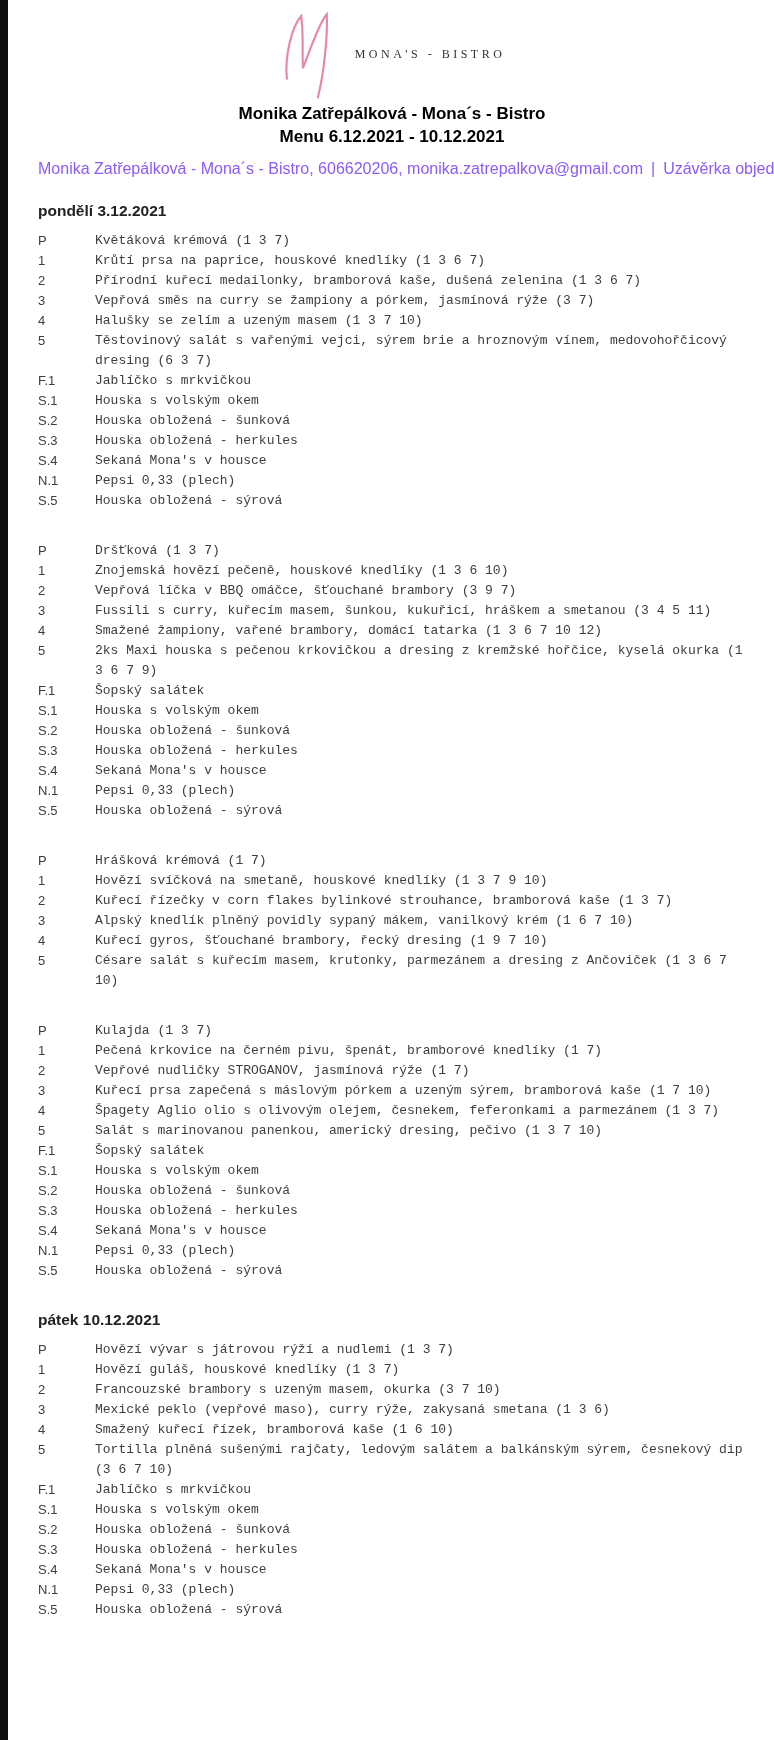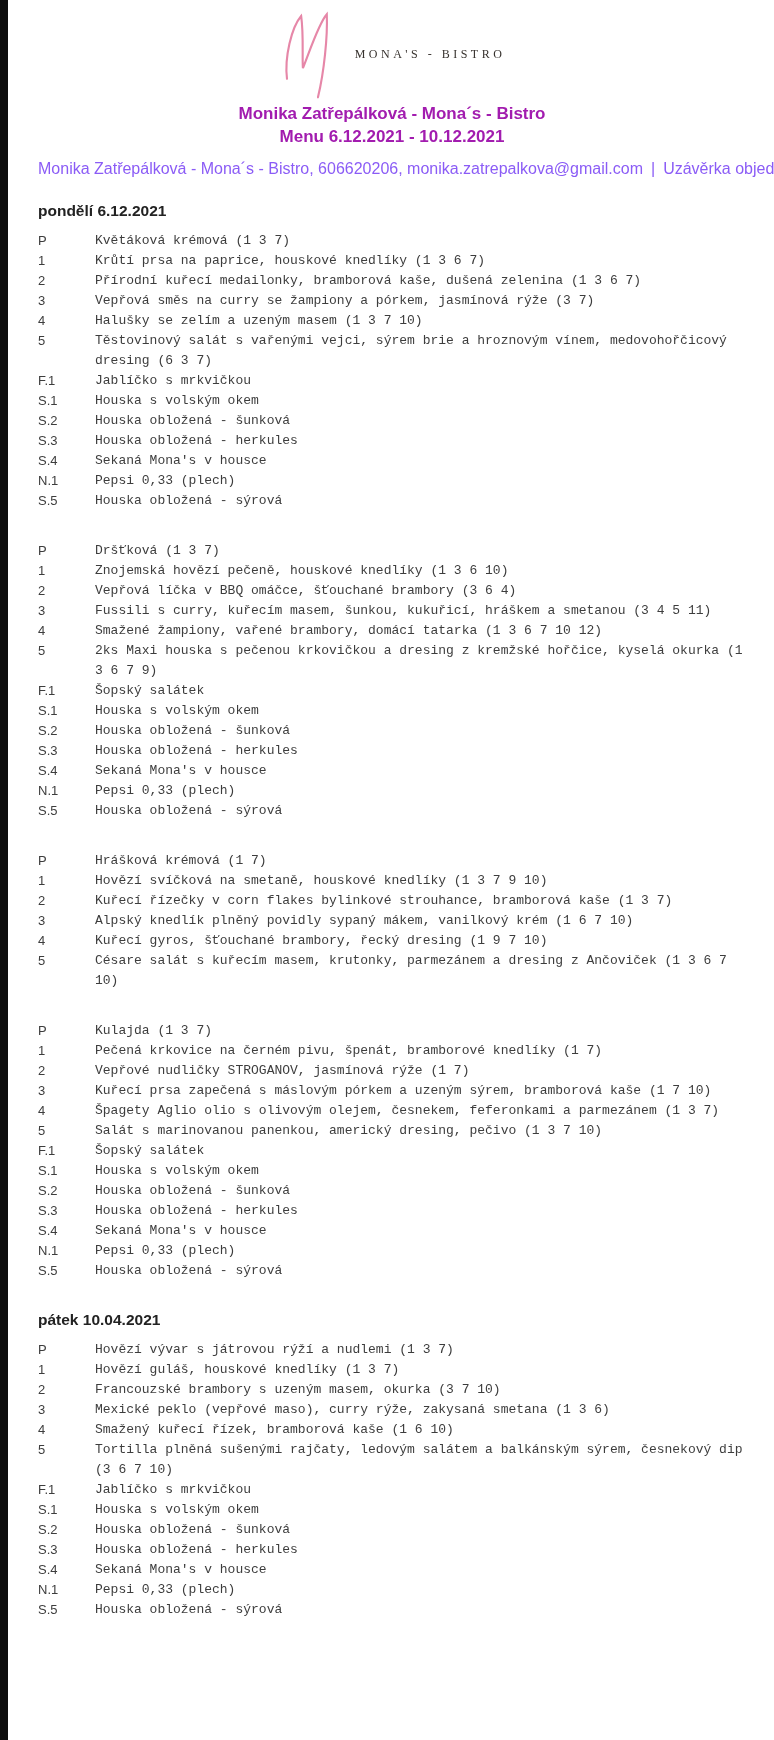--- a/index.html
+++ b/index.html
@@ -35,21 +35,21 @@
     font-size: 12px;
     letter-spacing: 3.5px;
     color: #37322e;
     margin-left: 14px;
     white-space: nowrap;
   }
   h1.title {
     font-size: 17px;
     line-height: 23px;
     font-weight: bold;
-    color: #a21caf;
+    color: #000000;
     margin: 2px 0 12px 0;
   }
   p.contact {
     font-size: 16px;
     color: #8b5cf6;
     margin: 0 0 24px 0;
     white-space: nowrap;
   }
   p.contact .pipe { margin: 0 8px; }
   section.day { margin: 0 0 30px 0; }
@@ -85,21 +85,21 @@
       <span>Monika Zatřepálková - Mona´s - Bistro</span><br>
       <span>Menu 6.12.2021 - 10.12.2021</span>
     </h1>
     <p class="contact">
       <span>Monika Zatřepálková - Mona´s - Bistro, 606620206, monika.zatrepalkova@gmail.com</span><span class="pipe">|</span><span>Uzávěrka objednávek: 20:00 předchozího dne</span>
     </p>
   </header>
 
   <main id="menu-sections">
       <section class="day">
-        <h2 class="day-heading">pondělí 6.12.2021</h2>
+        <h2 class="day-heading">pondělí 3.12.2021</h2>
         <div class="row">
           <span class="code">P</span>
           <span class="txt">Květáková krémová (1 3 7)</span>
         </div>
         <div class="row">
           <span class="code">1</span>
           <span class="txt">Krůtí prsa na paprice, houskové knedlíky (1 3 6 7)</span>
         </div>
         <div class="row">
           <span class="code">2</span>
@@ -150,21 +150,21 @@
         <div class="row">
           <span class="code">P</span>
           <span class="txt">Dršťková (1 3 7)</span>
         </div>
         <div class="row">
           <span class="code">1</span>
           <span class="txt">Znojemská hovězí pečeně, houskové knedlíky (1 3 6 10)</span>
         </div>
         <div class="row">
           <span class="code">2</span>
-          <span class="txt">Vepřová líčka v BBQ omáčce, šťouchané brambory (3 6 4)</span>
+          <span class="txt">Vepřová líčka v BBQ omáčce, šťouchané brambory (3 9 7)</span>
         </div>
         <div class="row">
           <span class="code">3</span>
           <span class="txt">Fussili s curry, kuřecím masem, šunkou, kukuřicí, hráškem a smetanou (3 4 5 11)</span>
         </div>
         <div class="row">
           <span class="code">4</span>
           <span class="txt">Smažené žampiony, vařené brambory, domácí tatarka (1 3 6 7 10 12)</span>
         </div>
         <div class="row">
@@ -274,21 +274,21 @@
         <div class="row">
           <span class="code">N.1</span>
           <span class="txt">Pepsi 0,33 (plech)</span>
         </div>
         <div class="row">
           <span class="code">S.5</span>
           <span class="txt">Houska obložená - sýrová</span>
         </div>
       </section>
       <section class="day">
-        <h2 class="day-heading">pátek 10.04.2021</h2>
+        <h2 class="day-heading">pátek 10.12.2021</h2>
         <div class="row">
           <span class="code">P</span>
           <span class="txt">Hovězí vývar s játrovou rýží a nudlemi (1 3 7)</span>
         </div>
         <div class="row">
           <span class="code">1</span>
           <span class="txt">Hovězí guláš, houskové knedlíky (1 3 7)</span>
         </div>
         <div class="row">
           <span class="code">2</span>

